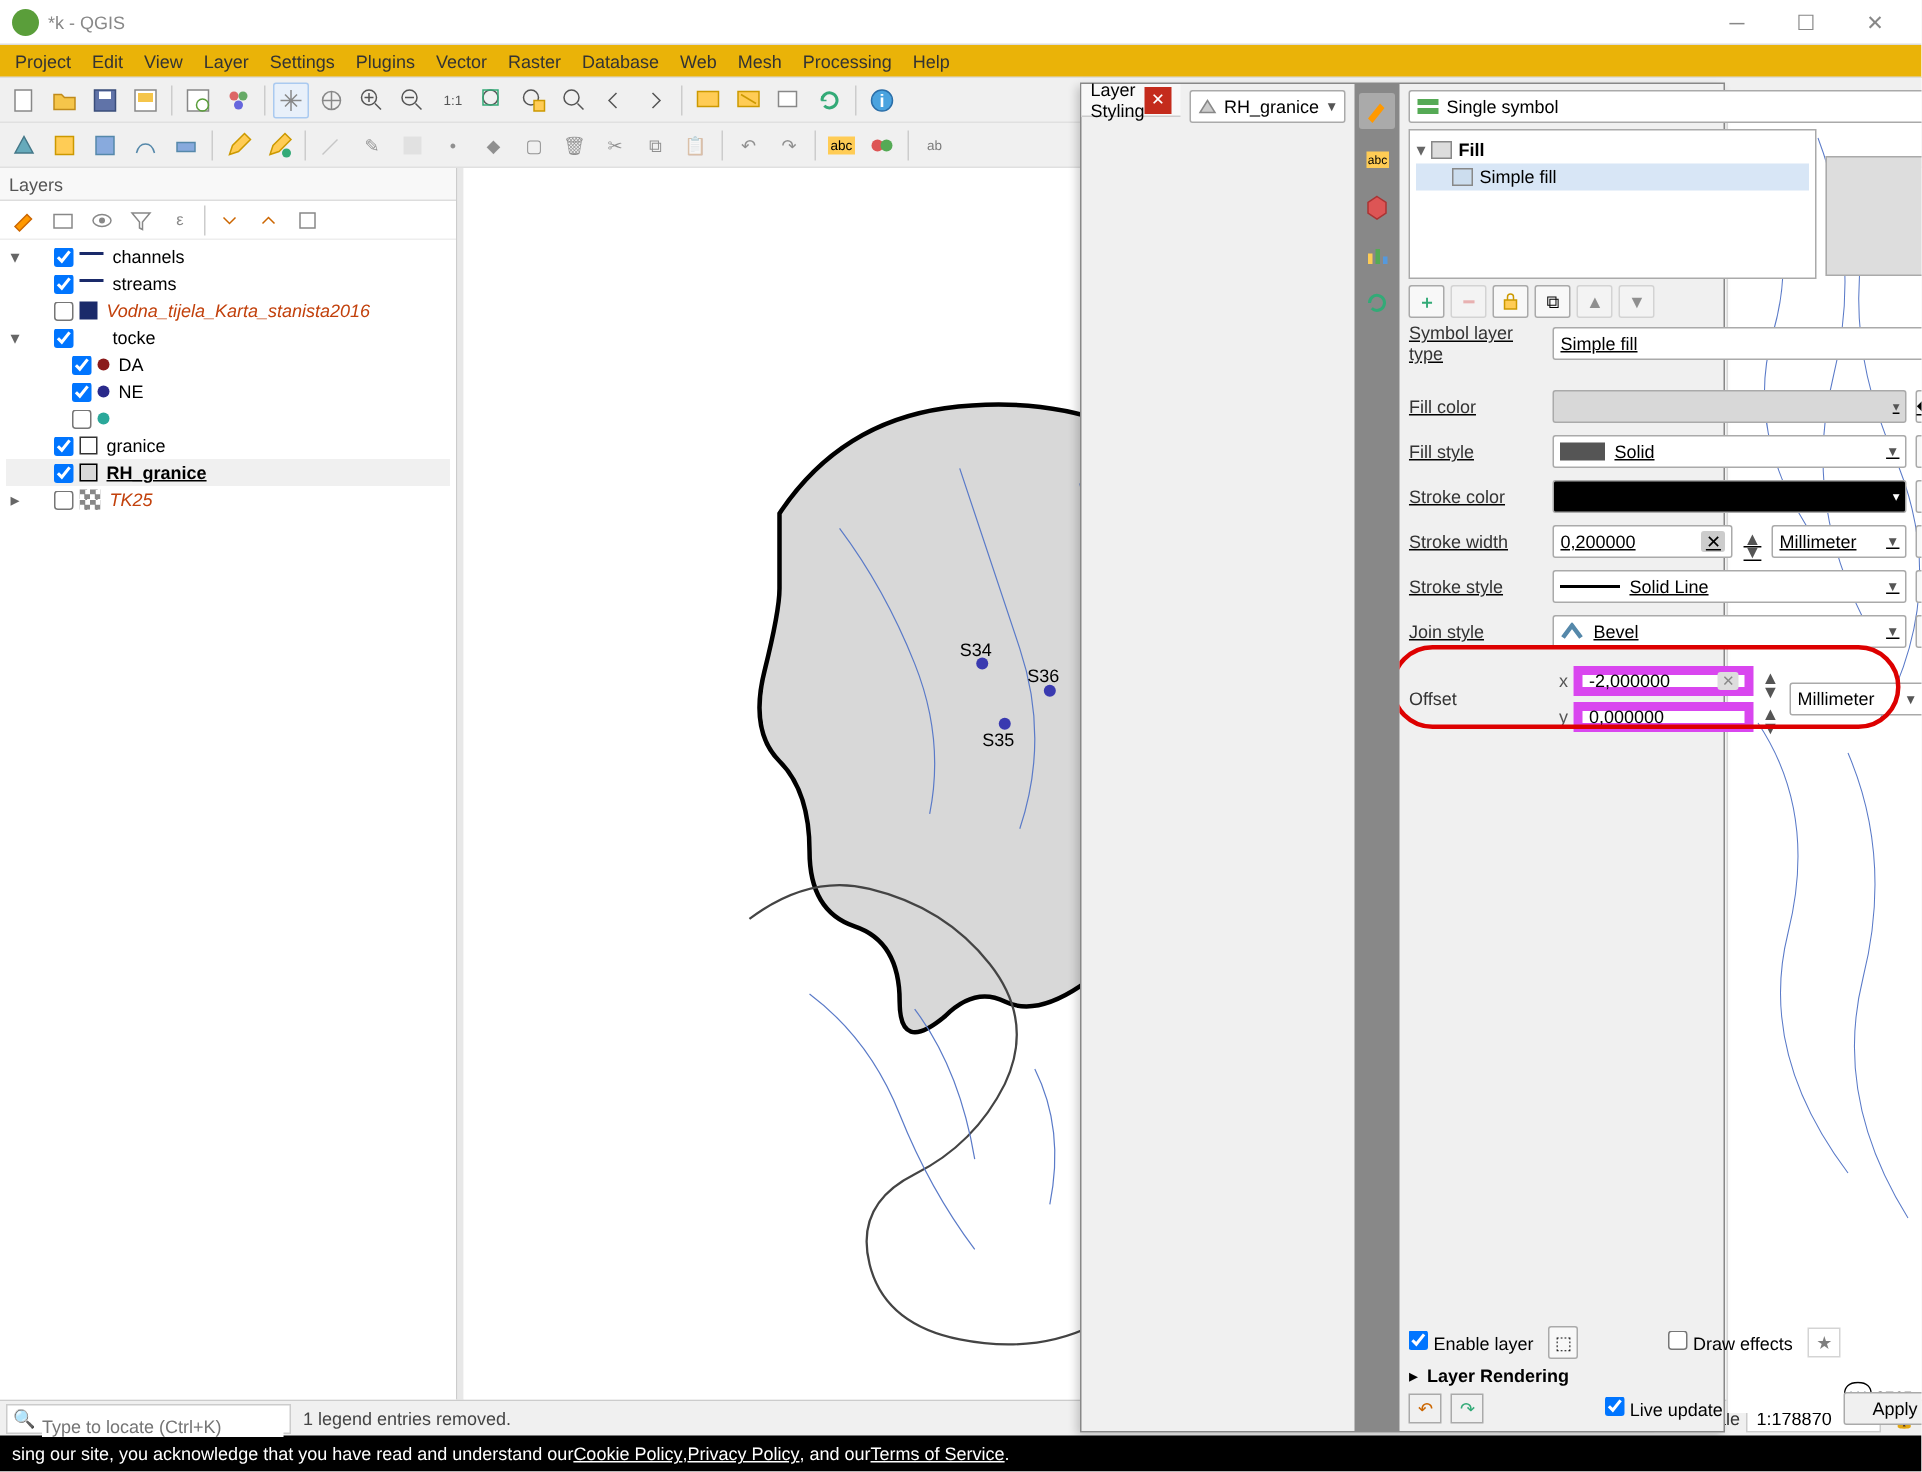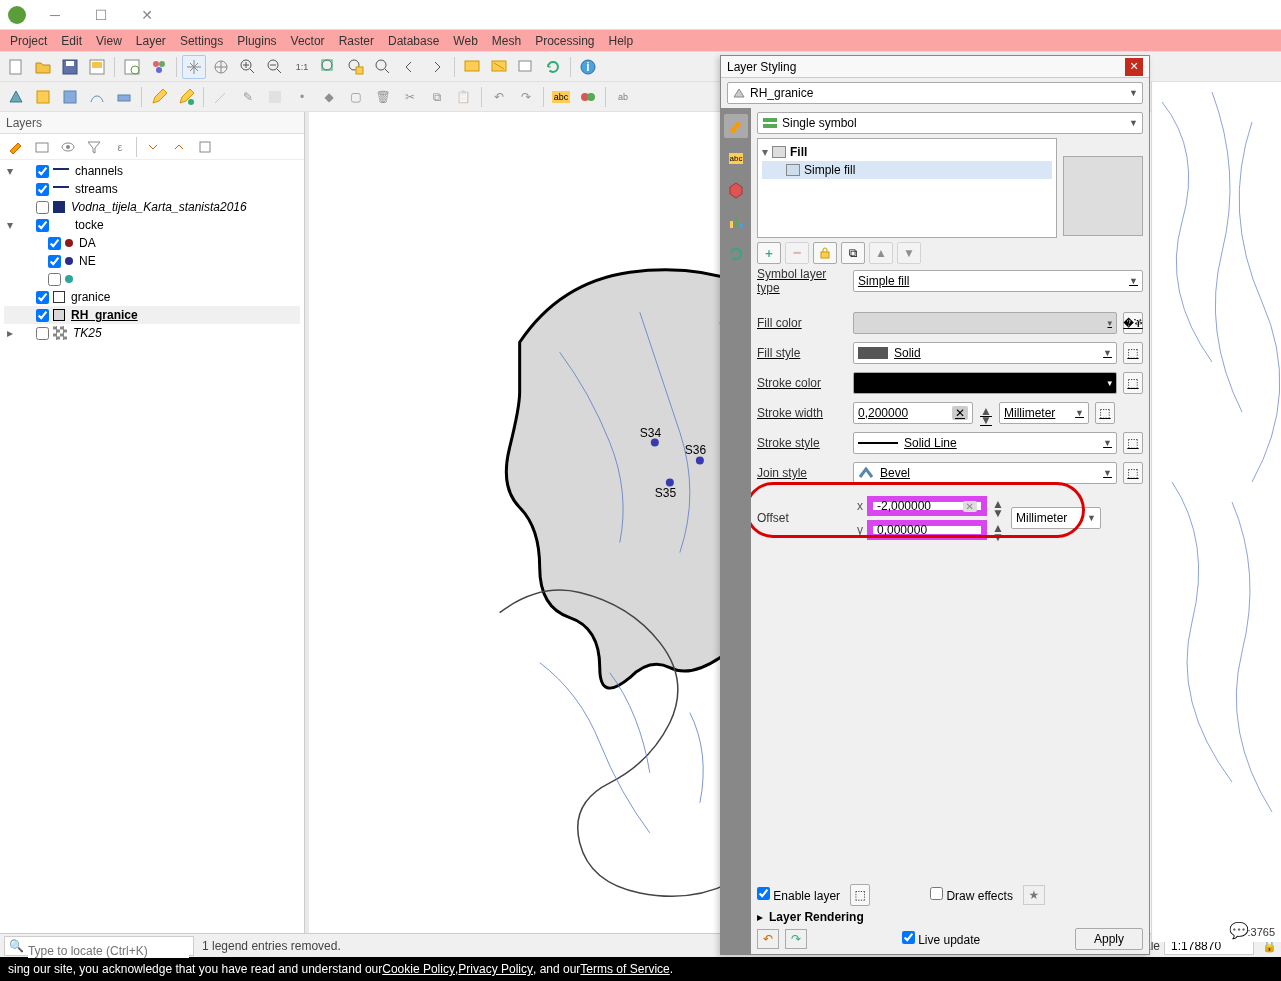--- a/index.html
+++ b/index.html
@@ -6,50 +6,50 @@
 body { background: #f0f0f0; width: 1281px; height: 981px; overflow: hidden; position: relative; }
 
 
 .titlebar { height: 30px; background: #fff; display: flex; align-items: center; padding: 0 8px; border-bottom: 1px solid #ddd; }
 .titlebar .app-icon { width: 18px; height: 18px; background: #5a9e3a; border-radius: 50%; margin-right: 6px; }
 .titlebar .title { flex: 1; color: #888; font-size: 12px; }
 .titlebar .win-btns { display: flex; gap: 0; }
 .titlebar .win-btn { width: 46px; height: 30px; display: flex; align-items: center; justify-content: center; color: #888; font-size: 14px; cursor: pointer; }
 
 
-.menubar { height: 22px; background: #fca5a5; display: flex; align-items: center; padding: 0 4px; gap: 2px; border-bottom: 1px solid #ddd; }
+.menubar { height: 22px; background: #eab308; display: flex; align-items: center; padding: 0 4px; gap: 2px; border-bottom: 1px solid #ddd; }
 .menubar .menu-item { padding: 2px 6px; color: #333; cursor: pointer; }
 
 
 .toolbar-row { height: 30px; background: #f0f0f0; display: flex; align-items: center; padding: 2px 4px; gap: 3px; border-bottom: 1px solid #e0e0e0; }
 .tb-btn { width: 24px; height: 24px; display: flex; align-items: center; justify-content: center; border: 1px solid transparent; border-radius: 2px; cursor: pointer; }
 .tb-sep { width: 1px; height: 20px; background: #ccc; margin: 0 2px; }
 
 
 .main { display: flex; height: calc(100% - 30px - 22px - 30px - 30px - 24px - 24px); position: relative; }
 .layers-panel { width: 305px; background: #fff; border-right: 1px solid #ccc; display: flex; flex-direction: column; }
 .panel-header { height: 22px; padding: 0 6px; display: flex; align-items: center; font-weight: normal; background: #f8f8f8; border-bottom: 1px solid #ddd; color: #555; }
 .panel-toolbar { height: 26px; display: flex; align-items: center; gap: 2px; padding: 2px 4px; border-bottom: 1px solid #eee; }
 .layer-tree { flex: 1; overflow: auto; padding: 2px 4px; }
 .layer-row { display: flex; align-items: center; height: 18px; gap: 4px; }
 .layer-row .tw { width: 12px; text-align: center; color: #666; cursor: pointer; }
 .layer-row input[type=checkbox] { width: 13px; height: 13px; }
 .layer-row .sym { width: 16px; height: 12px; display: inline-block; }
 .layer-row .name { padding-left: 2px; }
 .layer-row.bold .name { font-weight: normal; }
-.layer-row.unchecked .name { color: #000000; font-style: italic; }
+.layer-row.unchecked .name { color: #c2410c; font-style: italic; }
 .layer-row.selected { background: #f0f0f0; }
 .layer-row.selected .name { text-decoration: underline; font-weight: bold; }
 
 
 .map-canvas { flex: 1; background: #fff; position: relative; overflow: hidden; }
 .map-splitter { width: 4px; background: #e8e8e8; cursor: ew-resize; }
 
 
-.styling-panel { position: absolute; top: 55px; left: 720px; width: 430px; height: 900px; background: #f0f0f0; border: 1px solid #888; box-shadow: -2px 2px 6px rgba(0,0,0,0.2); display: flex; flex-direction: column; z-index: 10; }
+.styling-panel { position: absolute; top: 55px; left: 720px; width: 430px; height: 900px; background: #f0f0f0; border: 1px solid #888; box-shadow: -2px 2px 6px rgba(0,0,0,0.2); display: flex; z-index: 10; }
 .styling-header { height: 22px; display: flex; align-items: center; padding: 0 6px; background: #f8f8f8; border-bottom: 1px solid #ccc; }
 .styling-header .title { flex: 1; }
 .styling-header .close { width: 18px; height: 18px; background: #c42b1c; color: #fff; display: flex; align-items: center; justify-content: center; cursor: pointer; font-size: 11px; }
 .styling-body { flex: 1; display: flex; }
 .styling-left-tabs { width: 30px; background: #888; display: flex; flex-direction: column; align-items: center; padding-top: 6px; gap: 8px; }
 .styling-left-tabs .lt { width: 24px; height: 24px; display: flex; align-items: center; justify-content: center; cursor: pointer; border-radius: 2px; }
 .styling-content { flex: 1; display: flex; flex-direction: column; padding: 4px 6px; gap: 4px; overflow: auto; }
 
 .combo { display: flex; align-items: center; height: 22px; background: #fff; border: 1px solid #aaa; border-radius: 2px; padding: 0 4px; gap: 4px; }
 .combo .arrow { margin-left: auto; color: #555; font-size: 9px; }
@@ -98,20 +98,21 @@
 
 
 .cookie-bar { height: 24px; background: #000; color: #fff; display: flex; align-items: center; padding: 0 8px; font-size: 12px; }
 .cookie-bar a { color: #fff; text-decoration: underline; }
 </style>
 </head>
 <body>
 
 <div class="titlebar">
   <div class="app-icon"></div>
+  <div class="title">*k - QGIS</div>
   <div class="win-btns">
     <div class="win-btn">─</div>
     <div class="win-btn">☐</div>
     <div class="win-btn">✕</div>
   </div>
 </div>
 
 <div class="menubar">
   <span class="menu-item">Project</span>
   <span class="menu-item">Edit</span>

